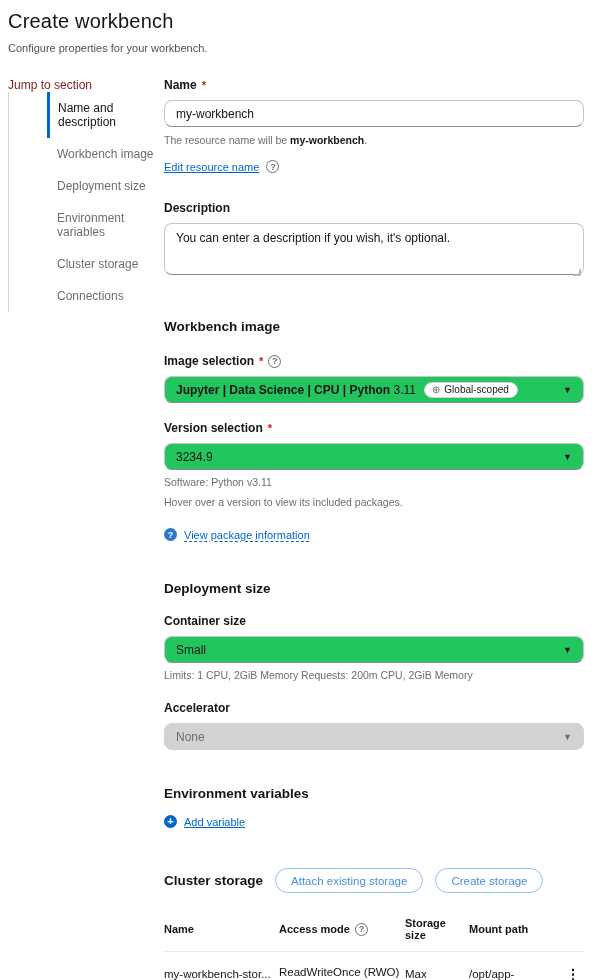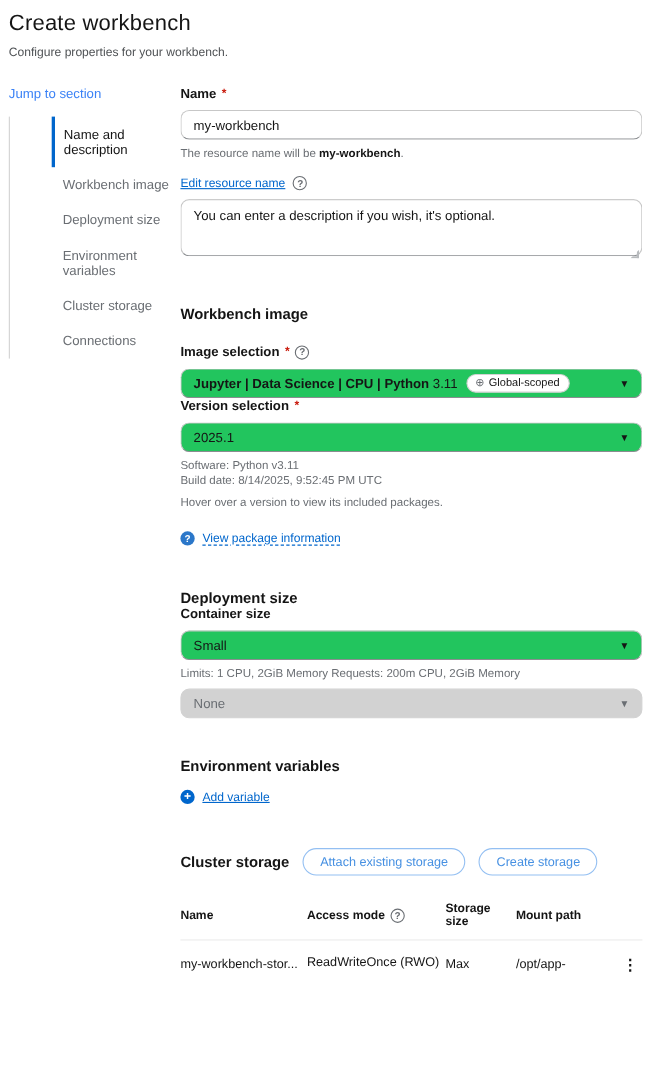--- a/index.html
+++ b/index.html
@@ -5,21 +5,21 @@
   * { margin:0; padding:0; box-sizing:border-box; }
   html,body { width:600px; height:980px; background:#fff; overflow:hidden;
     font-family:"Liberation Sans", sans-serif; color:#151515; }
   .page { position:relative; width:600px; height:980px; display:flex; flex-direction:column; }
   .header { padding:10px 8px 0 8px; }
   .title { font-size:20px; font-weight:500; letter-spacing:.2px; }
   .subtitle { font-size:11px; color:#4f5255; margin-top:9px; }
   .main { display:flex; flex:1; margin-top:24px; }
   
   .jumpnav { width:164px; padding-left:8px; flex-shrink:0; }
-  .jumpnav-label { font-size:12px; color:#3b82f6; margin-bottom:14px; }
+  .jumpnav-label { font-size:12px; color:#7f1d1d; }
   .jumpnav ul { list-style:none; border-left:1px solid #d2d2d2;padding-left:40px; }
   .jumpnav li { padding:9px 8px 9px 8px; font-size:12px; color:#6a6e73; cursor:pointer; }
   .jumpnav li.active { border-left:3px solid #0066cc; margin-left:-2px; color:#151515; }
   
   .form { width:420px; padding-right:0; }
   .field-label { font-size:12px; font-weight:bold; color:#151515; display:flex; align-items:center; gap:5px; }
   .req { color:#c9190b; font-size:11px; font-weight:bold; }
   .text-input { width:100%; height:27px; border:1px solid #c7c7c7; border-bottom-color:#8a8d90;
     border-radius:8px; padding:0 11px; font-size:12px; color:#151515; margin-top:8px;
     font-family:"Liberation Sans", sans-serif; }
@@ -62,21 +62,21 @@
   
   .storage-table { margin-top:24px; }
   .t-row { display:grid; grid-template-columns:115px 126px 64px 88px 1fr; column-gap:0; }
   .t-head { font-size:11px; font-weight:bold; padding-bottom:10px; border-bottom:1px solid #ebebeb; }
   .t-head .cell { display:flex; align-items:center; gap:5px; }
   .t-body { padding-top:14px; font-size:11.5px; color:#151515; }
   .cell .line { display:block; line-height:1.5; }
   .kebab { justify-self:end; font-size:14px; font-weight:bold; color:#151515; letter-spacing:0;
     cursor:pointer; padding:0 4px; }
   
-  .mt8{margin-top:8px}.mt14{margin-top:14px}.mt18{}.mt20{margin-top:20px}.mt28{margin-top:28px}.mt36{margin-top:36px}.mt40{margin-top:40px}
+  .mt8{margin-top:8px}.mt14{margin-top:14px}.mt18{margin-top:18px}.mt20{margin-top:20px}.mt28{margin-top:28px}.mt36{margin-top:36px}.mt40{margin-top:40px}
 </style>
 </head>
 <body>
 
 <div class="page">
 
   <div class="header">
     <div class="title">Create workbench</div>
     <div class="subtitle">Configure properties for your workbench.</div>
   </div>
@@ -103,20 +103,23 @@
       </div>
       <input class="text-input" type="text" value="my-workbench" style="">
       <div class="helper">
         <span>The resource name will be </span><b>my-workbench</b><span>.</span>
       </div>
       <div class="icon-link-row mt14">
         <a class="link">Edit resource name</a>
         <span class="help-icon">?</span>
       </div>
 
+      <div class="field-label mt28">
+        <span>Description</span>
+      </div>
       <div class="ta-wrap">
         <textarea class="desc" style="">You can enter a description if you wish, it's optional.</textarea>
         <span class="resize-handle"></span>
       </div>
 
       
       <div class="section-heading mt40">Workbench image</div>
       <div class="field-label mt20">
         <span>Image selection</span>
         <span class="req">*</span>
@@ -129,42 +132,44 @@
           <span>Global-scoped</span>
         </span>
         <span class="caret">▼</span>
       </div>
 
       <div class="field-label mt18">
         <span>Version selection</span>
         <span class="req">*</span>
       </div>
       <div class="dropdown">
-        <span>2025.1</span>
+        <span>3234.9</span>
         <span class="caret">▼</span>
       </div>
       <div class="helper" style="margin-top:6px">Software: Python v3.11</div>
-      <div class="helper" style="margin-top:2px">Build date: 8/14/2025, 9:52:45 PM UTC</div>
       <div class="helper mt8">Hover over a version to view its included packages.</div>
       <div class="icon-link-row mt20">
         <span class="help-icon-filled">?</span>
         <a class="link dashed">View package information</a>
       </div>
 
       
       <div class="section-heading mt40">Deployment size</div>
       <div class="field-label mt18">
         <span>Container size</span>
       </div>
       <div class="dropdown">
         <span>Small</span>
         <span class="caret">▼</span>
       </div>
       <div class="helper" style="margin-top:6px">Limits: 1 CPU, 2GiB Memory Requests: 200m CPU, 2GiB Memory</div>
 
+      <div class="field-label mt20">
+        <span>Accelerator</span>
+      </div>
       <div class="dropdown disabled">
         <span>None</span>
         <span class="caret">▼</span>
       </div>
 
       
       <div class="section-heading mt36">Environment variables</div>
       <div class="icon-link-row mt14">
         <span class="plus-circle">+</span>
         <a class="link">Add variable</a>

